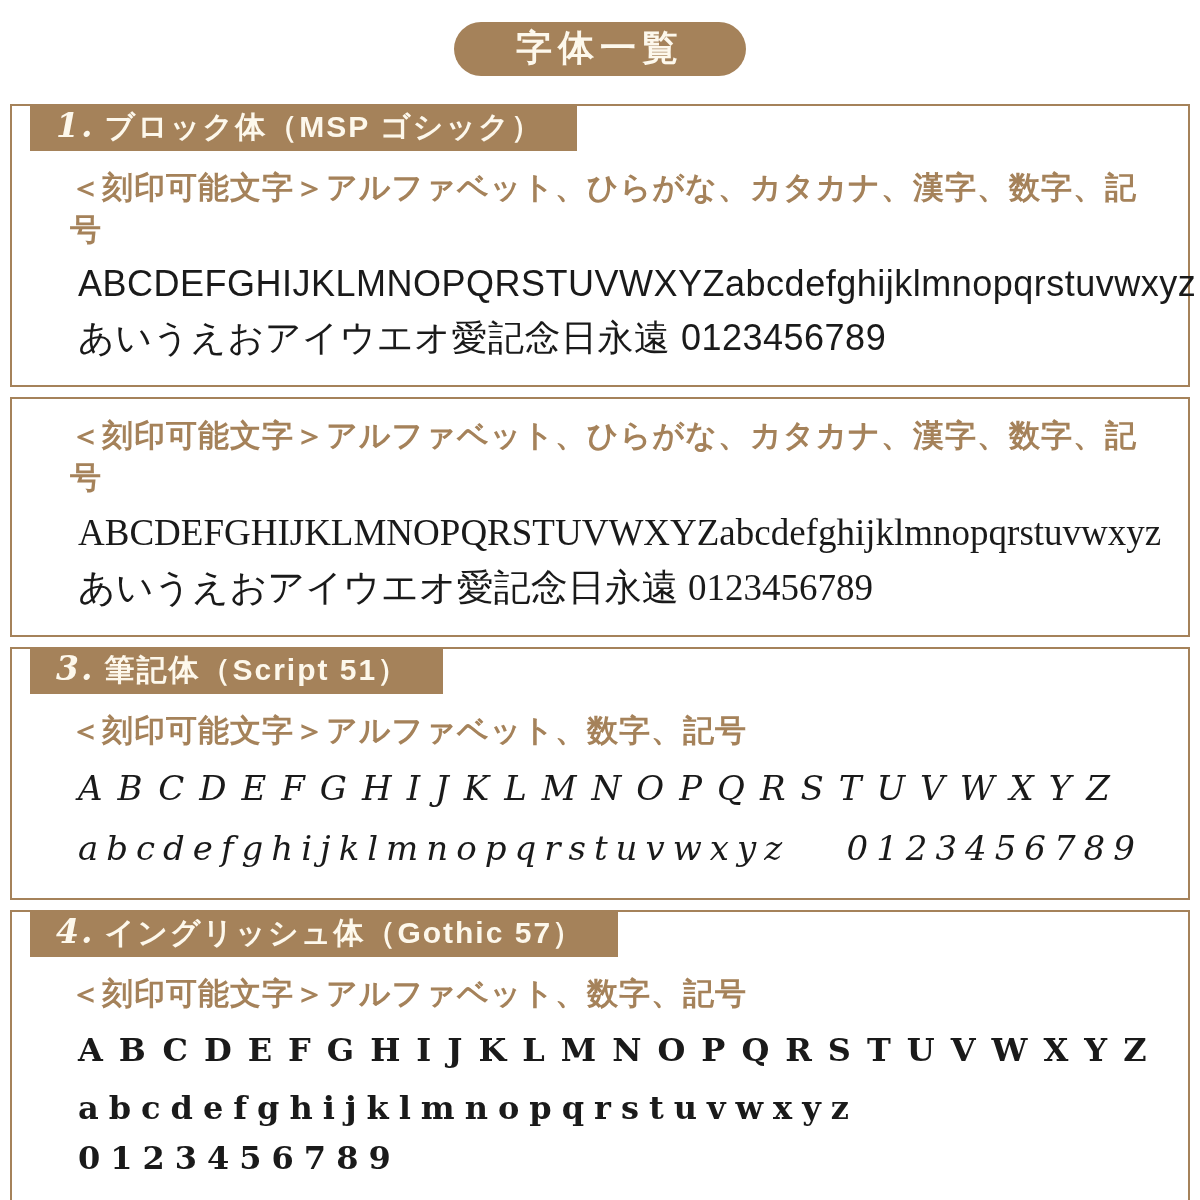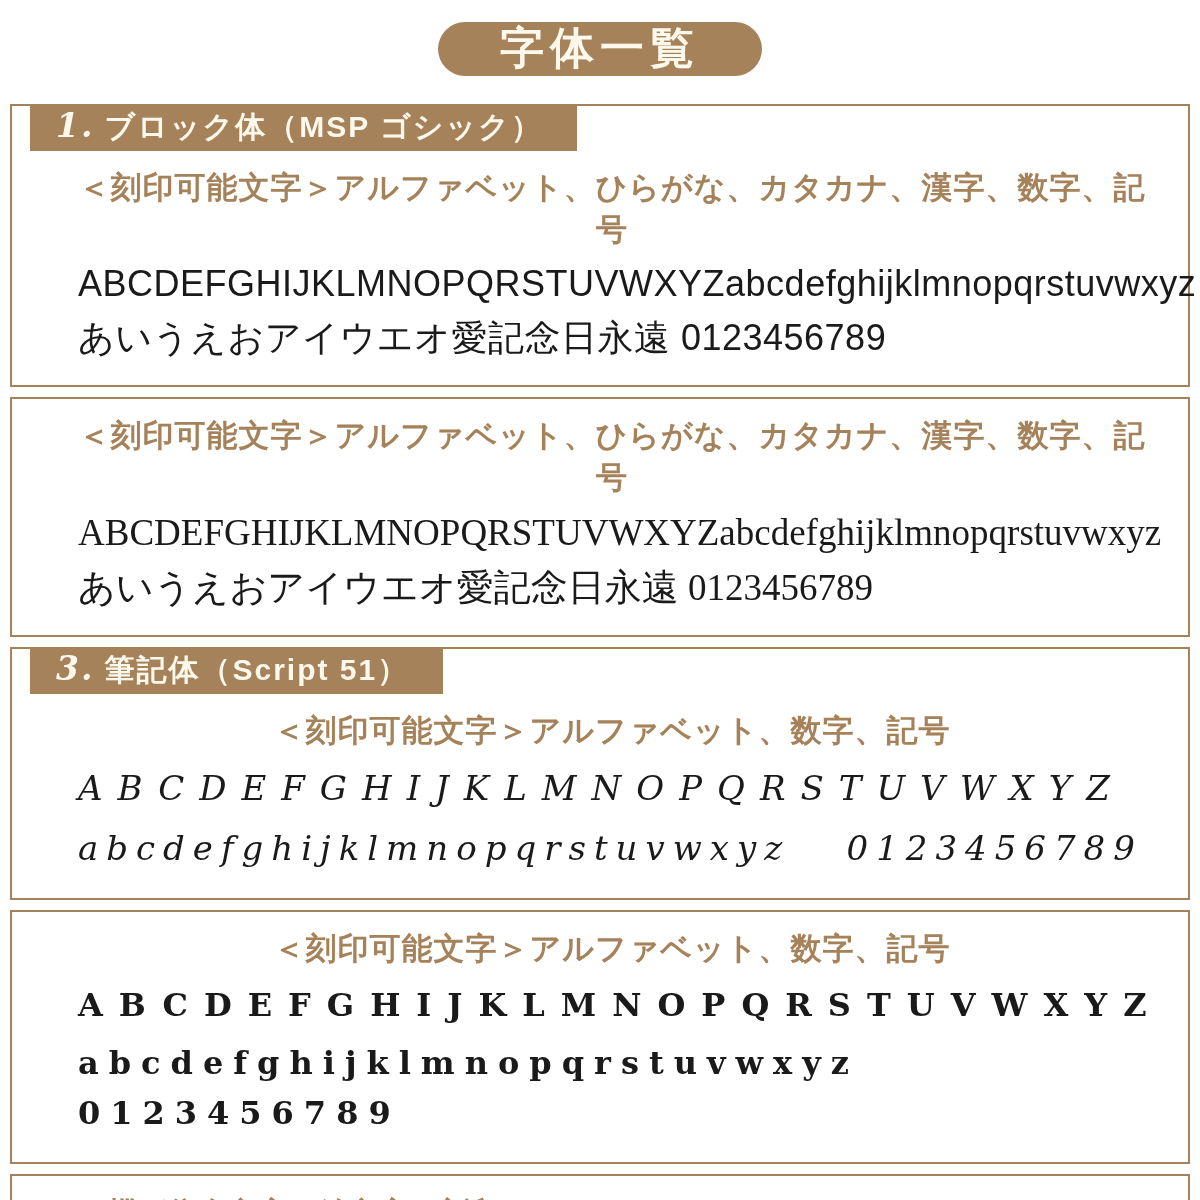--- a/index.html
+++ b/index.html
@@ -13,21 +13,21 @@
   .page{width:1200px;height:1200px;position:relative;}
 
   
   .title-pill{
     width:fit-content;
     margin:22px auto 0 auto;
     background:#a5825a;
     color:#fdf8ec;
     border-radius:28px;
     padding:6px 62px 8px 62px;
-    font-size:44px;
+    font-size:36px;
     font-weight:bold;
     letter-spacing:6px;
     line-height:40px;
   }
 
   
   .font-section{
     margin:10px 10px 0 10px;
     border:2px solid #a5825a;
     background:#ffffff;
@@ -56,21 +56,20 @@
     padding:12px 34px 16px 38px;
   }
   .chars-label{
     color:#a5825a;
     font-weight:bold;
     font-size:31px;
     letter-spacing:1px;
     margin:4px 0 10px 0;
     line-height:42px;
     white-space:pre-wrap;
-    text-align:center;
   }
   .sample{
     margin:8px;
     color:#1a1a1a;
     white-space:pre-wrap;
   }
   .sample-gothic{
     font-family:"Liberation Sans", sans-serif;
     font-size:36px;
     line-height:46px;
@@ -137,20 +136,23 @@
       <span class="section-number">3.</span><span>筆記体（Script 51）</span>
     </div>
     <div class="section-body">
       <p class="chars-label">＜刻印可能文字＞アルファベット、数字、記号</p>
       <p class="sample sample-script spread-wide">ABCDEFGHIJKLMNOPQRSTUVWXYZ</p>
       <p class="sample sample-script spread-mid">abcdefghijklmnopqrstuvwxyz   0123456789</p>
     </div>
   </section>
 
   <section class="font-section">
+    <div class="section-header">
+      <span class="section-number">4.</span><span>イングリッシュ体（Gothic 57）</span>
+    </div>
     <div class="section-body">
       <p class="chars-label">＜刻印可能文字＞アルファベット、数字、記号</p>
       <p class="sample sample-blackletter bl-wide">ABCDEFGHIJKLMNOPQRSTUVWXYZ</p>
       <p class="sample sample-blackletter bl-mid">abcdefghijklmnopqrstuvwxyz   0123456789</p>
     </div>
   </section>
 
   <section class="font-section">
     <div class="section-body">
       <p class="note-line">※ 機種依存文字や絵文字は刻印できません。</p>

